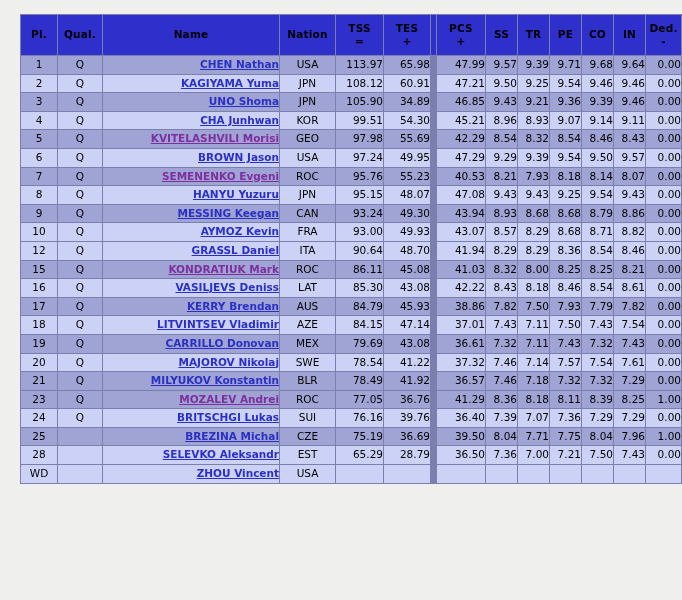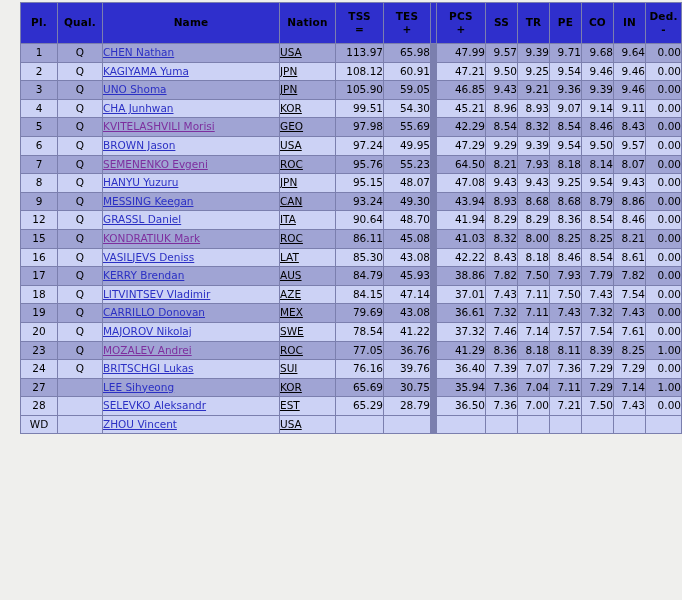--- a/index.html
+++ b/index.html
@@ -11,21 +11,21 @@
     height: 600px;
     background: #efefed;
     font-family: "DejaVu Sans", "Liberation Sans", sans-serif;
     overflow: hidden;
   }
   #page {
     position: relative;
     width: 682px;
     height: 600px;
     box-sizing: border-box;
-    padding: 2px 17px 14px 20px;
+    padding: 14px 17px 14px 20px;
   }
   table.results {
     border-collapse: separate;
     border-spacing: 1px;
     background: #7b7fae;
     width: 645px;
     table-layout: fixed;
     font-size: 10.5px;
     color: #000;
   }
@@ -55,22 +55,22 @@
     height: 17.6px;
     line-height: 17.6px;
     vertical-align: middle;
     font-size: 10.5px;
   }
   tbody tr.odd td { background: #a0a4d4; }
   tbody tr.even td { background: #ccd2f5; }
 
   td.c-pl   { text-align: center; }
   td.c-qual { text-align: center; }
-  td.c-name { text-align: left; padding-left: 7px; }
-  td.c-nat  { text-align: left; text-decoration: underline; }
+  td.c-name { text-align: right; padding-left: 7px; font-weight: bold; }
+  td.c-nat  { text-align: center; }
   td.c-num  { text-align: right; padding-right: 5px; }
 
   a.skater {
     color: #2b30c4;
     text-decoration: underline;
     font-size: 10.5px;
   }
   a.skater.visited { color: #7d2f9e; }
 
   
@@ -160,21 +160,21 @@
           <td class="c-num">9.46</td>
           <td class="c-num">9.46</td>
           <td class="c-num">0.00</td>
         </tr>
         <tr class="odd">
           <td class="c-pl">3</td>
           <td class="c-qual">Q</td>
           <td class="c-name"><a class="skater" href="#">UNO Shoma</a></td>
           <td class="c-nat">JPN</td>
           <td class="c-num">105.90</td>
-          <td class="c-num">59.05</td>
+          <td class="c-num">34.89</td>
           <td class="gap"></td>
           <td class="c-num">46.85</td>
           <td class="c-num">9.43</td>
           <td class="c-num">9.21</td>
           <td class="c-num">9.36</td>
           <td class="c-num">9.39</td>
           <td class="c-num">9.46</td>
           <td class="c-num">0.00</td>
         </tr>
         <tr class="even">
@@ -226,21 +226,21 @@
           <td class="c-num">0.00</td>
         </tr>
         <tr class="odd">
           <td class="c-pl">7</td>
           <td class="c-qual">Q</td>
           <td class="c-name"><a class="skater visited" href="#">SEMENENKO Evgeni</a></td>
           <td class="c-nat">ROC</td>
           <td class="c-num">95.76</td>
           <td class="c-num">55.23</td>
           <td class="gap"></td>
-          <td class="c-num">64.50</td>
+          <td class="c-num">40.53</td>
           <td class="c-num">8.21</td>
           <td class="c-num">7.93</td>
           <td class="c-num">8.18</td>
           <td class="c-num">8.14</td>
           <td class="c-num">8.07</td>
           <td class="c-num">0.00</td>
         </tr>
         <tr class="even">
           <td class="c-pl">8</td>
           <td class="c-qual">Q</td>
@@ -267,20 +267,36 @@
           <td class="gap"></td>
           <td class="c-num">43.94</td>
           <td class="c-num">8.93</td>
           <td class="c-num">8.68</td>
           <td class="c-num">8.68</td>
           <td class="c-num">8.79</td>
           <td class="c-num">8.86</td>
           <td class="c-num">0.00</td>
         </tr>
         <tr class="even">
+          <td class="c-pl">10</td>
+          <td class="c-qual">Q</td>
+          <td class="c-name"><a class="skater" href="#">AYMOZ Kevin</a></td>
+          <td class="c-nat">FRA</td>
+          <td class="c-num">93.00</td>
+          <td class="c-num">49.93</td>
+          <td class="gap"></td>
+          <td class="c-num">43.07</td>
+          <td class="c-num">8.57</td>
+          <td class="c-num">8.29</td>
+          <td class="c-num">8.68</td>
+          <td class="c-num">8.71</td>
+          <td class="c-num">8.82</td>
+          <td class="c-num">0.00</td>
+        </tr>
+        <tr class="even">
           <td class="c-pl">12</td>
           <td class="c-qual">Q</td>
           <td class="c-name"><a class="skater" href="#">GRASSL Daniel</a></td>
           <td class="c-nat">ITA</td>
           <td class="c-num">90.64</td>
           <td class="c-num">48.70</td>
           <td class="gap"></td>
           <td class="c-num">41.94</td>
           <td class="c-num">8.29</td>
           <td class="c-num">8.29</td>
@@ -376,20 +392,36 @@
           <td class="c-nat">SWE</td>
           <td class="c-num">78.54</td>
           <td class="c-num">41.22</td>
           <td class="gap"></td>
           <td class="c-num">37.32</td>
           <td class="c-num">7.46</td>
           <td class="c-num">7.14</td>
           <td class="c-num">7.57</td>
           <td class="c-num">7.54</td>
           <td class="c-num">7.61</td>
+          <td class="c-num">0.00</td>
+        </tr>
+        <tr class="odd">
+          <td class="c-pl">21</td>
+          <td class="c-qual">Q</td>
+          <td class="c-name"><a class="skater" href="#">MILYUKOV Konstantin</a></td>
+          <td class="c-nat">BLR</td>
+          <td class="c-num">78.49</td>
+          <td class="c-num">41.92</td>
+          <td class="gap"></td>
+          <td class="c-num">36.57</td>
+          <td class="c-num">7.46</td>
+          <td class="c-num">7.18</td>
+          <td class="c-num">7.32</td>
+          <td class="c-num">7.32</td>
+          <td class="c-num">7.29</td>
           <td class="c-num">0.00</td>
         </tr>
         <tr class="odd">
           <td class="c-pl">23</td>
           <td class="c-qual">Q</td>
           <td class="c-name"><a class="skater visited" href="#">MOZALEV Andrei</a></td>
           <td class="c-nat">ROC</td>
           <td class="c-num">77.05</td>
           <td class="c-num">36.76</td>
           <td class="gap"></td>
@@ -411,33 +443,33 @@
           <td class="gap"></td>
           <td class="c-num">36.40</td>
           <td class="c-num">7.39</td>
           <td class="c-num">7.07</td>
           <td class="c-num">7.36</td>
           <td class="c-num">7.29</td>
           <td class="c-num">7.29</td>
           <td class="c-num">0.00</td>
         </tr>
         <tr class="odd">
-          <td class="c-pl">27</td>
+          <td class="c-pl">25</td>
           <td class="c-qual"></td>
-          <td class="c-name"><a class="skater" href="#">LEE Sihyeong</a></td>
-          <td class="c-nat">KOR</td>
-          <td class="c-num">65.69</td>
-          <td class="c-num">30.75</td>
-          <td class="gap"></td>
-          <td class="c-num">35.94</td>
-          <td class="c-num">7.36</td>
-          <td class="c-num">7.04</td>
-          <td class="c-num">7.11</td>
-          <td class="c-num">7.29</td>
-          <td class="c-num">7.14</td>
+          <td class="c-name"><a class="skater" href="#">BREZINA Michal</a></td>
+          <td class="c-nat">CZE</td>
+          <td class="c-num">75.19</td>
+          <td class="c-num">36.69</td>
+          <td class="gap"></td>
+          <td class="c-num">39.50</td>
+          <td class="c-num">8.04</td>
+          <td class="c-num">7.71</td>
+          <td class="c-num">7.75</td>
+          <td class="c-num">8.04</td>
+          <td class="c-num">7.96</td>
           <td class="c-num">1.00</td>
         </tr>
         <tr class="even">
           <td class="c-pl">28</td>
           <td class="c-qual"></td>
           <td class="c-name"><a class="skater" href="#">SELEVKO Aleksandr</a></td>
           <td class="c-nat">EST</td>
           <td class="c-num">65.29</td>
           <td class="c-num">28.79</td>
           <td class="gap"></td>

